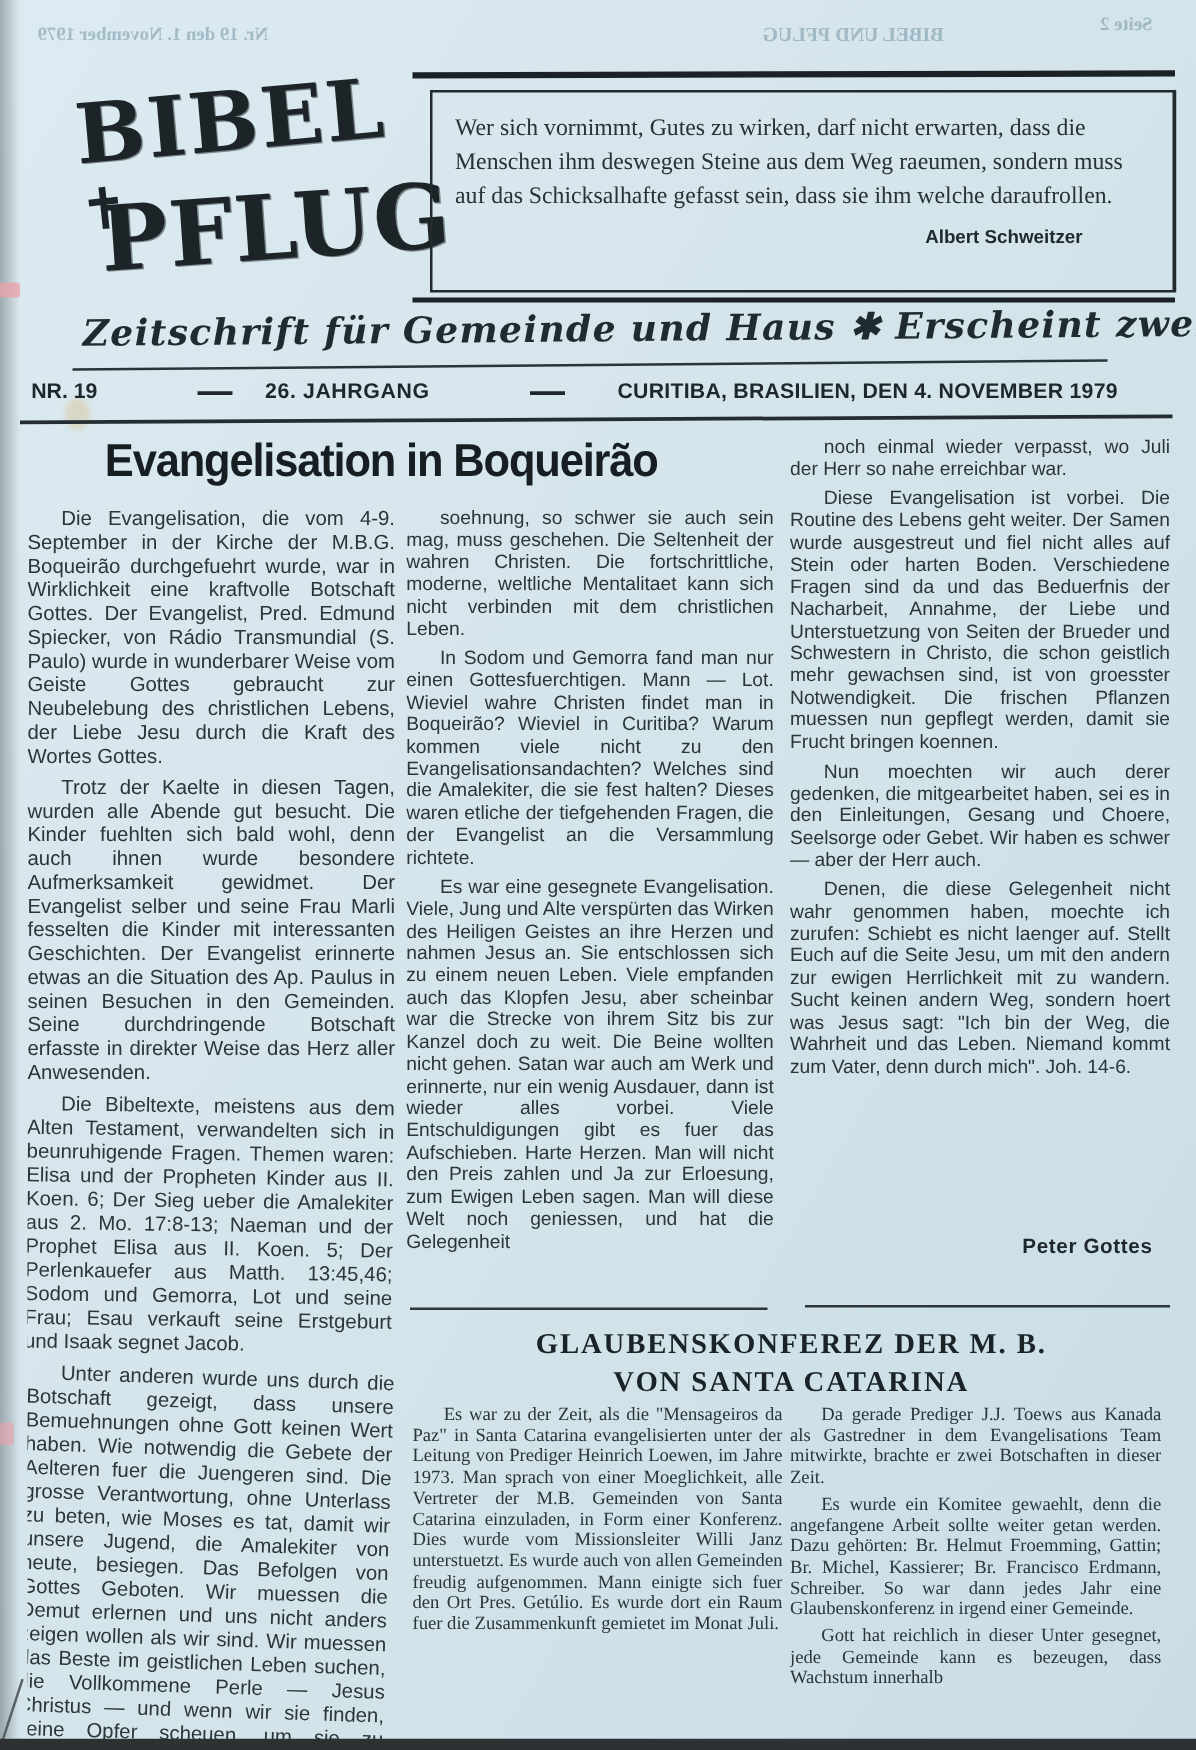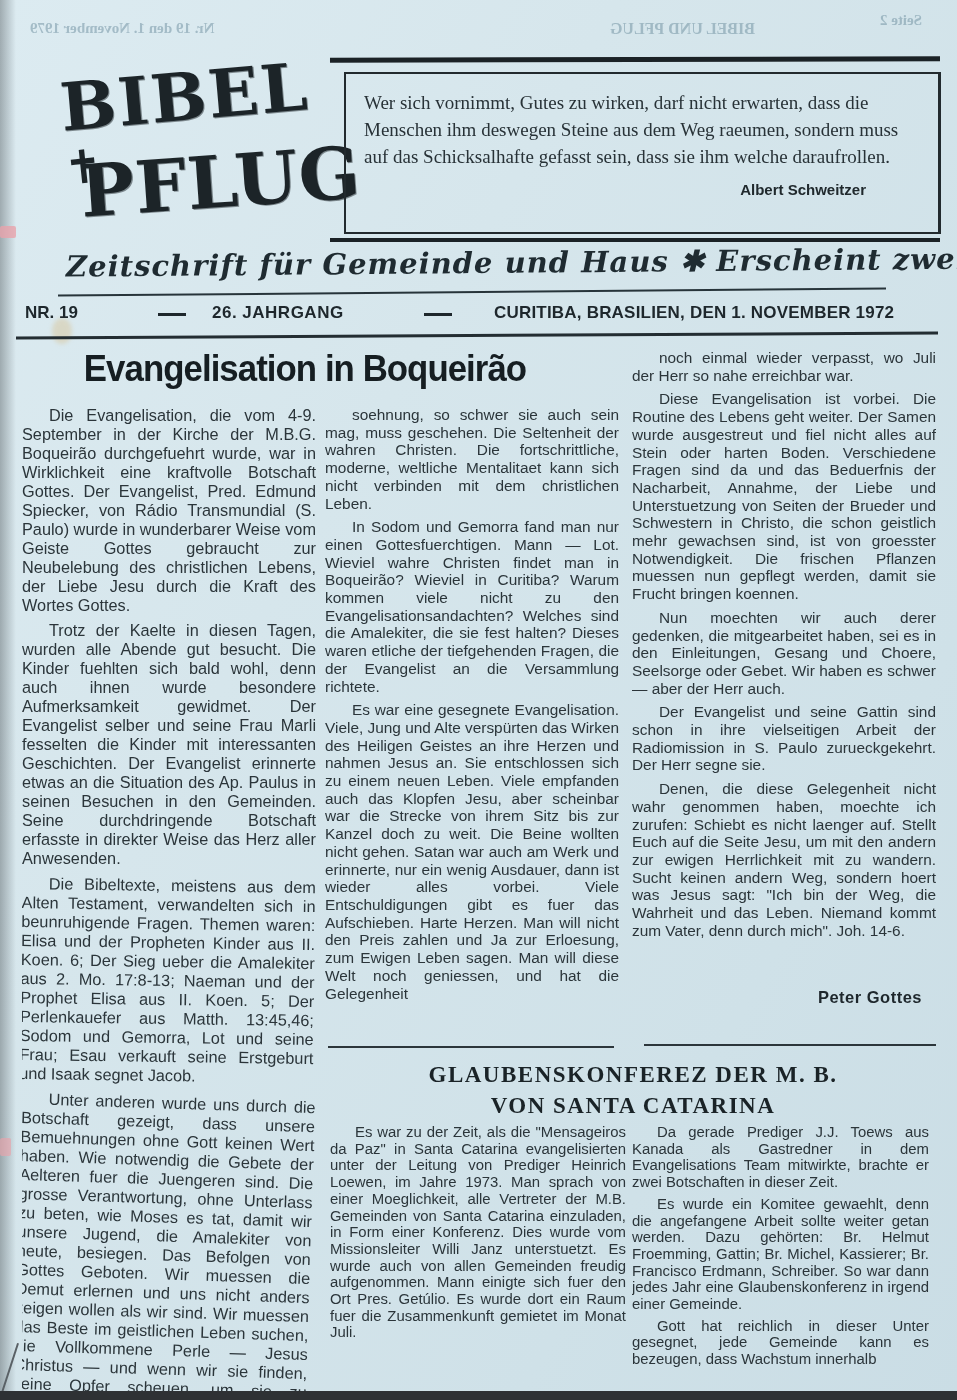--- a/index.html
+++ b/index.html
@@ -78,21 +78,21 @@
   .byline{position:absolute;left:632px;top:988px;width:290px;text-align:right;
     font-weight:bold;font-size:16.5px;color:#1e272c;letter-spacing:.5px;}
   .mid-rule-a{position:absolute;left:328px;top:1046px;width:286px;height:2px;background:#2c363b;}
   .mid-rule-b{position:absolute;left:644px;top:1044px;width:292px;height:2px;background:#2c363b;}
 
   
   .a2-title{position:absolute;left:330px;top:1060px;width:606px;text-align:center;
     font-family:"Liberation Serif",serif;font-weight:bold;font-size:23px;
     line-height:1.33;color:#19222699;color:#1a2327;letter-spacing:1.5px;}
   .a2col{position:absolute;text-align:justify;overflow:hidden;font-size:14.9px;line-height:16.7px;}
-  .a2col .para{margin:0 0 5px 0;text-indent:25px;}
+  .a2col .para{margin:0 0 5px 0;text-indent:25px;font-family:Liberation Serif, serif;}
   .a2col1{left:330px;top:1124px;width:296px;height:268px;}
   .a2col2{left:632px;top:1124px;width:297px;height:268px;}
 </style>
 </head>
 <body>
 
 <div class="page">
 
   <div class="edge-left"></div>
   <div class="stain"></div>
@@ -117,41 +117,40 @@
   <div class="quote-rule-bottom"></div>
 
   <div class="subtitle">Zeitschrift für Gemeinde und Haus ✱ Erscheint zweimal monatlich</div>
   <div class="subtitle-rule"></div>
 
   <div class="issue">
     <span class="issue-nr">NR. 19</span>
     <div class="issue-dash dash-1"></div>
     <span class="issue-vol">26. JAHRGANG</span>
     <div class="issue-dash dash-2"></div>
-    <span class="issue-place">CURITIBA, BRASILIEN, DEN 1. NOVEMBER 1972</span>
+    <span class="issue-place">CURITIBA, BRASILIEN, DEN 4. NOVEMBER 1979</span>
   </div>
   <div class="issue-rule"></div>
 
   <div class="a1-title">Evangelisation in Boqueirão</div>
   <div class="col col1">
       <p class="para">Die Evangelisation, die vom 4-9. September in der Kirche der M.B.G. Boqueirão durchgefuehrt wurde, war in Wirklichkeit eine kraftvolle Botschaft Gottes. Der Evangelist, Pred. Edmund Spiecker, von Rádio Transmundial (S. Paulo) wurde in wunderbarer Weise vom Geiste Gottes gebraucht zur Neubelebung des christlichen Lebens, der Liebe Jesu durch die Kraft des Wortes Gottes.</p>
       <p class="para">Trotz der Kaelte in diesen Tagen, wurden alle Abende gut besucht. Die Kinder fuehlten sich bald wohl, denn auch ihnen wurde besondere Aufmerksamkeit gewidmet. Der Evangelist selber und seine Frau Marli fesselten die Kinder mit interessanten Geschichten. Der Evangelist erinnerte etwas an die Situation des Ap. Paulus in seinen Besuchen in den Gemeinden. Seine durchdringende Botschaft erfasste in direkter Weise das Herz aller Anwesenden.</p>
       <p class="para">Die Bibeltexte, meistens aus dem Alten Testament, verwandelten sich in beunruhigende Fragen. Themen waren: Elisa und der Propheten Kinder aus II. Koen. 6; Der Sieg ueber die Amalekiter aus 2. Mo. 17:8-13; Naeman und der Prophet Elisa aus II. Koen. 5; Der Perlenkauefer aus Matth. 13:45,46; Sodom und Gemorra, Lot und seine Frau; Esau verkauft seine Erstgeburt und Isaak segnet Jacob.</p>
       <p class="para">Unter anderen wurde uns durch die Botschaft gezeigt, dass unsere Bemuehnungen ohne Gott keinen Wert haben. Wie notwendig die Gebete der Aelteren fuer die Juengeren sind. Die grosse Verantwortung, ohne Unterlass zu beten, wie Moses es tat, damit wir unsere Jugend, die Amalekiter von heute, besiegen. Das Befolgen von Gottes Geboten. Wir muessen die Demut erlernen und uns nicht anders zeigen wollen als wir sind. Wir muessen das Beste im geistlichen Leben suchen, die Vollkommene Perle — Jesus Christus — und wenn wir sie finden, keine Opfer scheuen, um sie zu besitzen. Die Unwahrheit führt uns in Gefangenschaft. Die Ver-</p>
     </div>
   <div class="col col2">
       <p class="para">soehnung, so schwer sie auch sein mag, muss geschehen. Die Seltenheit der wahren Christen. Die fortschrittliche, moderne, weltliche Mentalitaet kann sich nicht verbinden mit dem christlichen Leben.</p>
       <p class="para">In Sodom und Gemorra fand man nur einen Gottesfuerchtigen. Mann — Lot. Wieviel wahre Christen findet man in Boqueirão? Wieviel in Curitiba? Warum kommen viele nicht zu den Evangelisationsandachten? Welches sind die Amalekiter, die sie fest halten? Dieses waren etliche der tiefgehenden Fragen, die der Evangelist an die Versammlung richtete.</p>
       <p class="para">Es war eine gesegnete Evangelisation. Viele, Jung und Alte verspürten das Wirken des Heiligen Geistes an ihre Herzen und nahmen Jesus an. Sie entschlossen sich zu einem neuen Leben. Viele empfanden auch das Klopfen Jesu, aber scheinbar war die Strecke von ihrem Sitz bis zur Kanzel doch zu weit. Die Beine wollten nicht gehen. Satan war auch am Werk und erinnerte, nur ein wenig Ausdauer, dann ist wieder alles vorbei. Viele Entschuldigungen gibt es fuer das Aufschieben. Harte Herzen. Man will nicht den Preis zahlen und Ja zur Erloesung, zum Ewigen Leben sagen. Man will diese Welt noch geniessen, und hat die Gelegenheit</p>
     </div>
   <div class="col col3">
       <p class="para">noch einmal wieder verpasst, wo Juli der Herr so nahe erreichbar war.</p>
       <p class="para">Diese Evangelisation ist vorbei. Die Routine des Lebens geht weiter. Der Samen wurde ausgestreut und fiel nicht alles auf Stein oder harten Boden. Verschiedene Fragen sind da und das Beduerfnis der Nacharbeit, Annahme, der Liebe und Unterstuetzung von Seiten der Brueder und Schwestern in Christo, die schon geistlich mehr gewachsen sind, ist von groesster Notwendigkeit. Die frischen Pflanzen muessen nun gepflegt werden, damit sie Frucht bringen koennen.</p>
       <p class="para">Nun moechten wir auch derer gedenken, die mitgearbeitet haben, sei es in den Einleitungen, Gesang und Choere, Seelsorge oder Gebet. Wir haben es schwer — aber der Herr auch.</p>
-      <p class="para">Der Evangelist und seine Gattin sind schon in ihre vielseitigen Arbeit der Radiomission in S. Paulo zurueckgekehrt. Der Herr segne sie.</p>
       <p class="para">Denen, die diese Gelegenheit nicht wahr genommen haben, moechte ich zurufen: Schiebt es nicht laenger auf. Stellt Euch auf die Seite Jesu, um mit den andern zur ewigen Herrlichkeit mit zu wandern. Sucht keinen andern Weg, sondern hoert was Jesus sagt: "Ich bin der Weg, die Wahrheit und das Leben. Niemand kommt zum Vater, denn durch mich". Joh. 14-6.</p>
     </div>
   <div class="byline">Peter Gottes</div>
 
   <div class="mid-rule-a"></div>
   <div class="mid-rule-b"></div>
 
   <div class="a2-title">
     <div>GLAUBENSKONFEREZ DER M. B.</div>
     <div>VON SANTA CATARINA</div>

